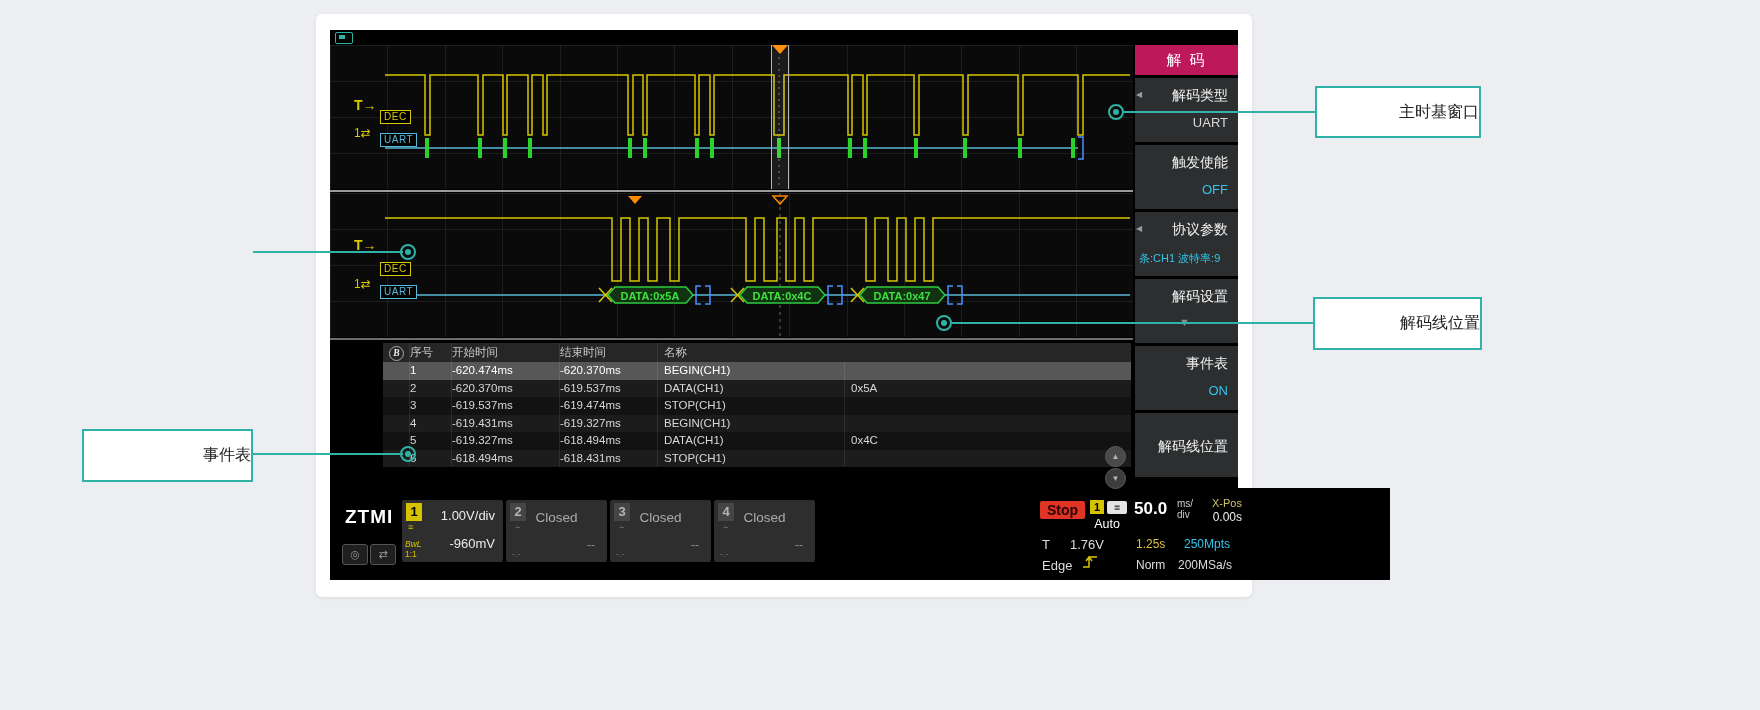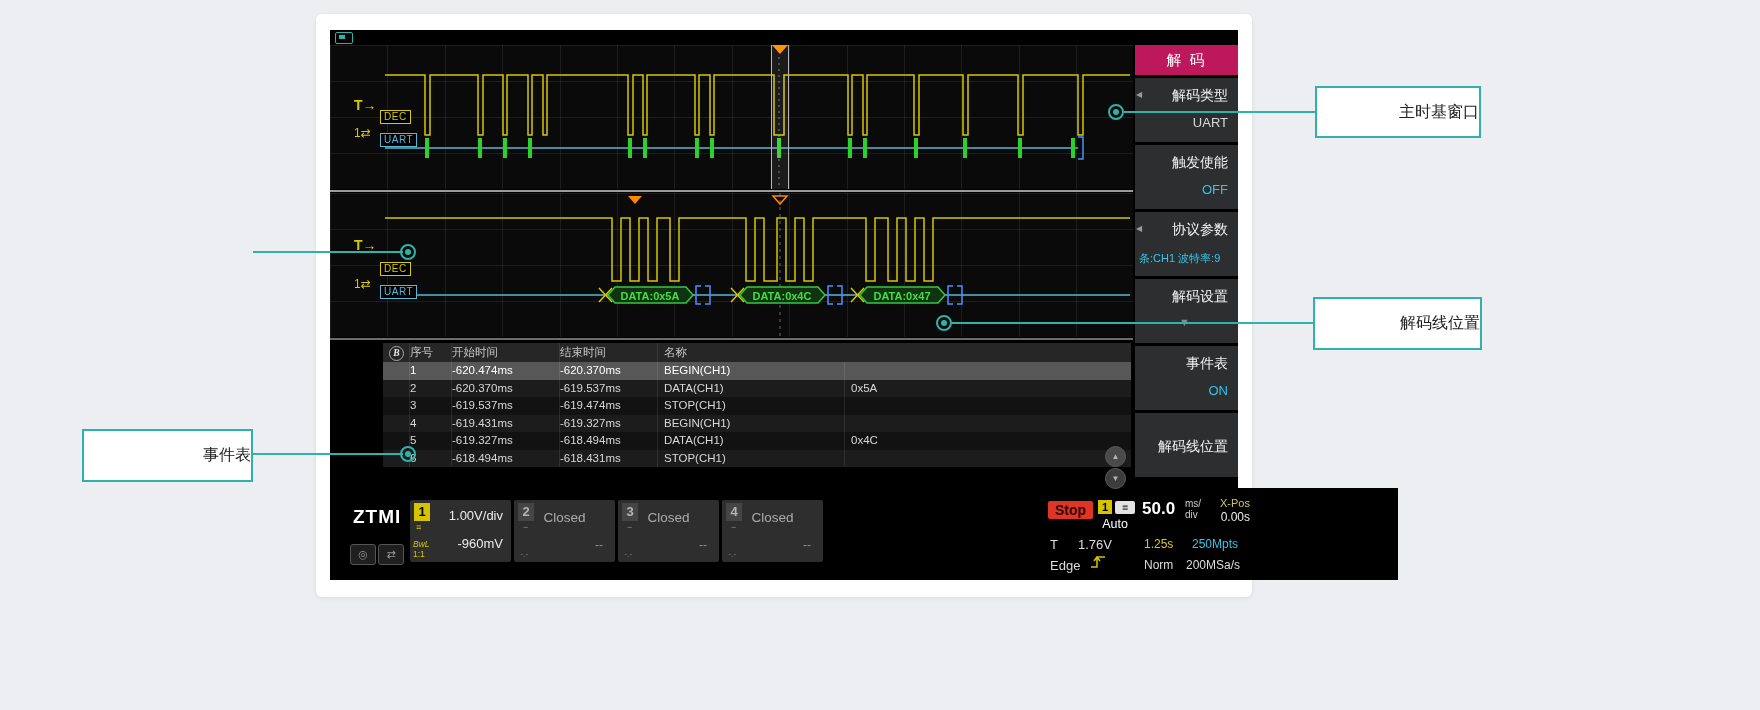--- a/index.html
+++ b/index.html
@@ -49,21 +49,21 @@
   .menu-sec{position:relative;margin-top:3px;height:64px;background:#2c2e30;text-align:right;padding:6px 10px 0 6px;box-sizing:border-box;}
   .sec-label{font-size:14px;color:#f2f2f2;margin-top:3px;}
   .sec-value{font-size:13px;margin-top:10px;color:#d9d9d9;}
   .val-cyan{color:#35c5ea;}
   .val-sub{font-size:11px;color:#35c5ea;text-align:left;margin-top:12px;margin-left:-2px;white-space:nowrap;}
   .val-caret{text-align:center;color:#8a8a8a;font-size:11px;}
   .sec-marker{position:absolute;left:1px;top:12px;font-size:8px;color:#9a9a9a;}
   .sec-center{padding-top:22px;}
 
   
-  .statusbar{position:absolute;left:16px;top:458px;width:1028px;height:92px;background:#000;padding-left:24px;}
+  .statusbar{position:absolute;left:8px;top:458px;width:1028px;height:92px;background:#000;padding-left:24px;}
   .brand{position:absolute;left:7px;top:18px;color:#fff;font-size:19px;font-weight:bold;letter-spacing:1px;}
   .sb-ic{position:absolute;top:56px;width:24px;height:19px;background:#1f1f1f;border:1px solid #555;border-radius:3px;color:#999;font-size:11px;display:flex;align-items:center;justify-content:center;}
   .chblock{position:absolute;top:12px;width:101px;height:62px;background:#2e2e2e;border-radius:2px;}
   .chnum{position:absolute;left:4px;top:3px;width:16px;height:18px;text-align:center;line-height:18px;font-weight:bold;font-size:13px;}
   .chnum.on{background:#d6c300;color:#000;}
   .chnum.off{background:#454545;color:#b5b5b5;}
   .gnd{position:absolute;left:6px;top:23px;color:#d6c300;font-size:9px;line-height:9px;}
   .chminus{position:absolute;left:9px;top:23px;color:#888;font-size:9px;line-height:9px;}
   .chscale{position:absolute;right:8px;top:8px;color:#ececec;font-size:13px;}
   .choffset{position:absolute;right:8px;top:36px;color:#ececec;font-size:13px;}

